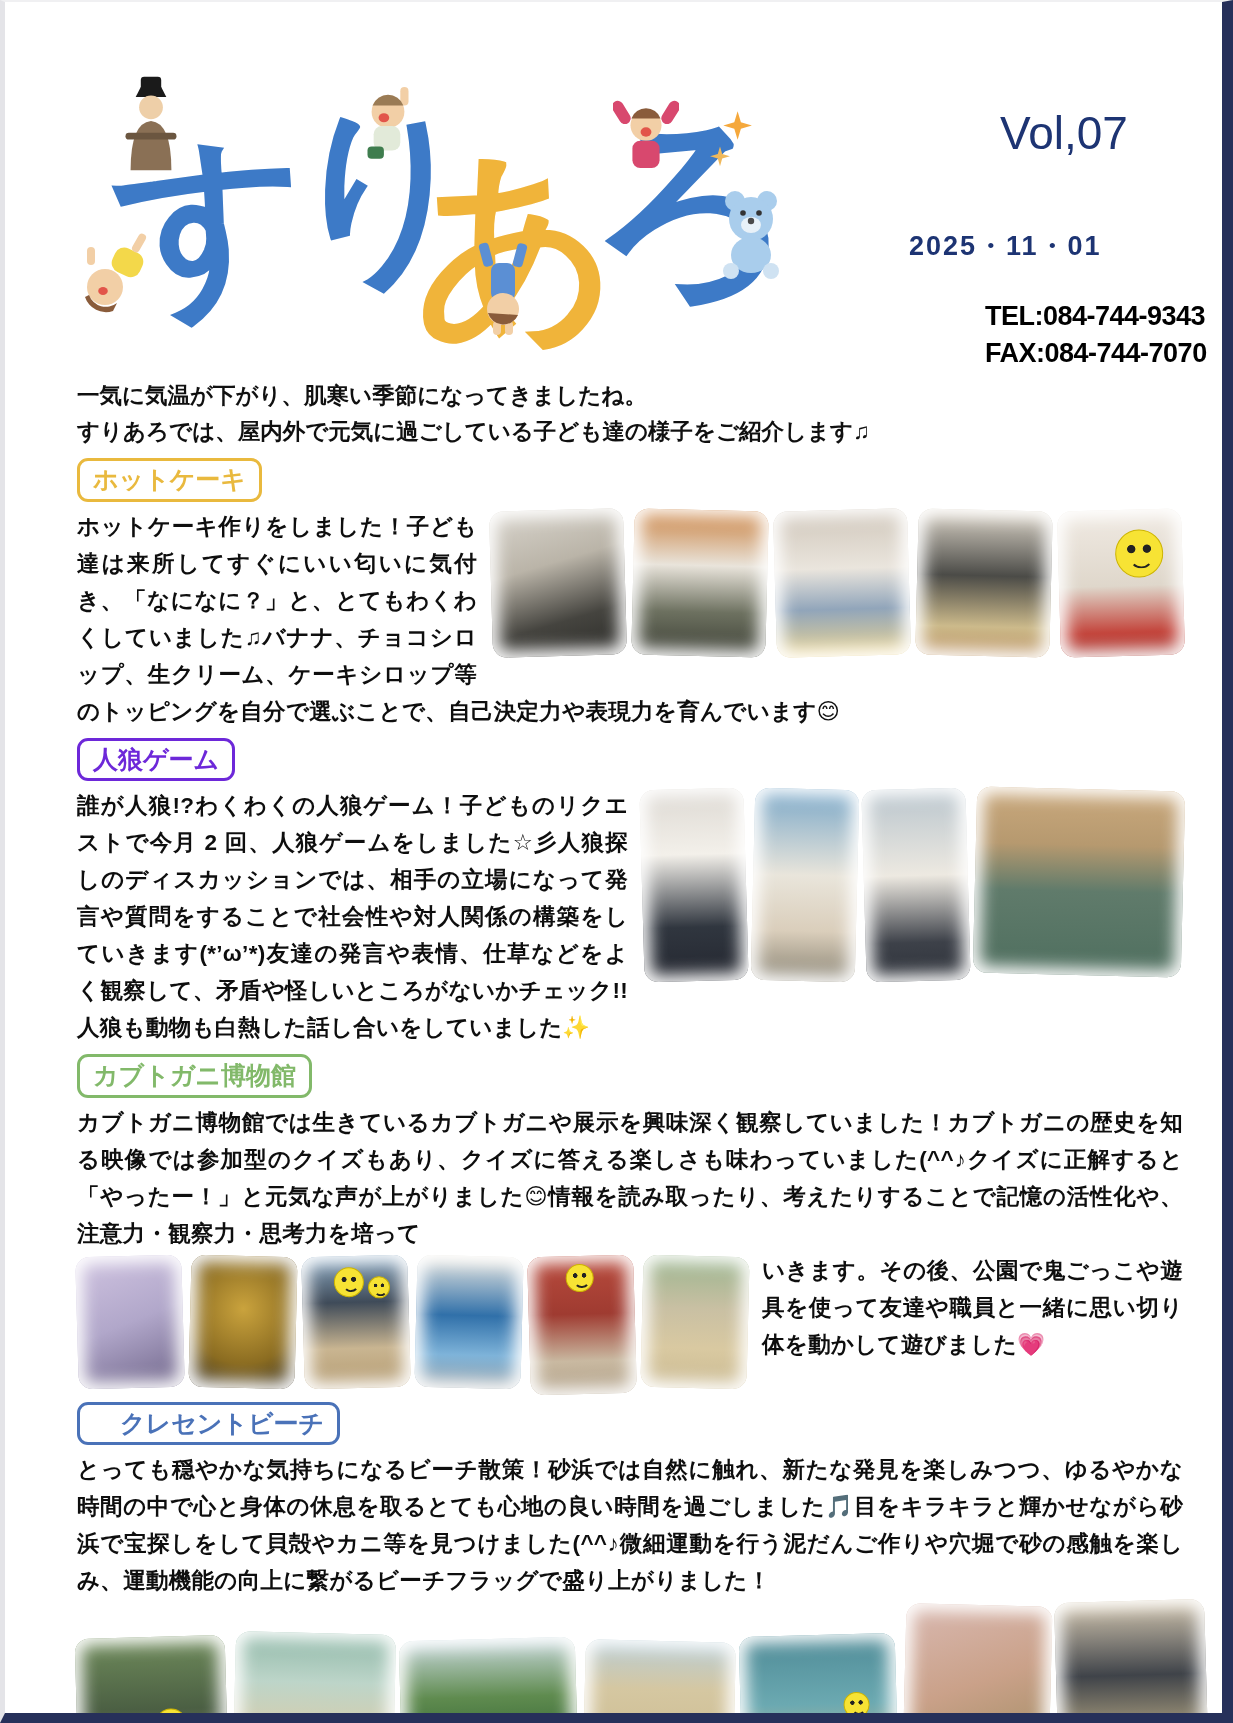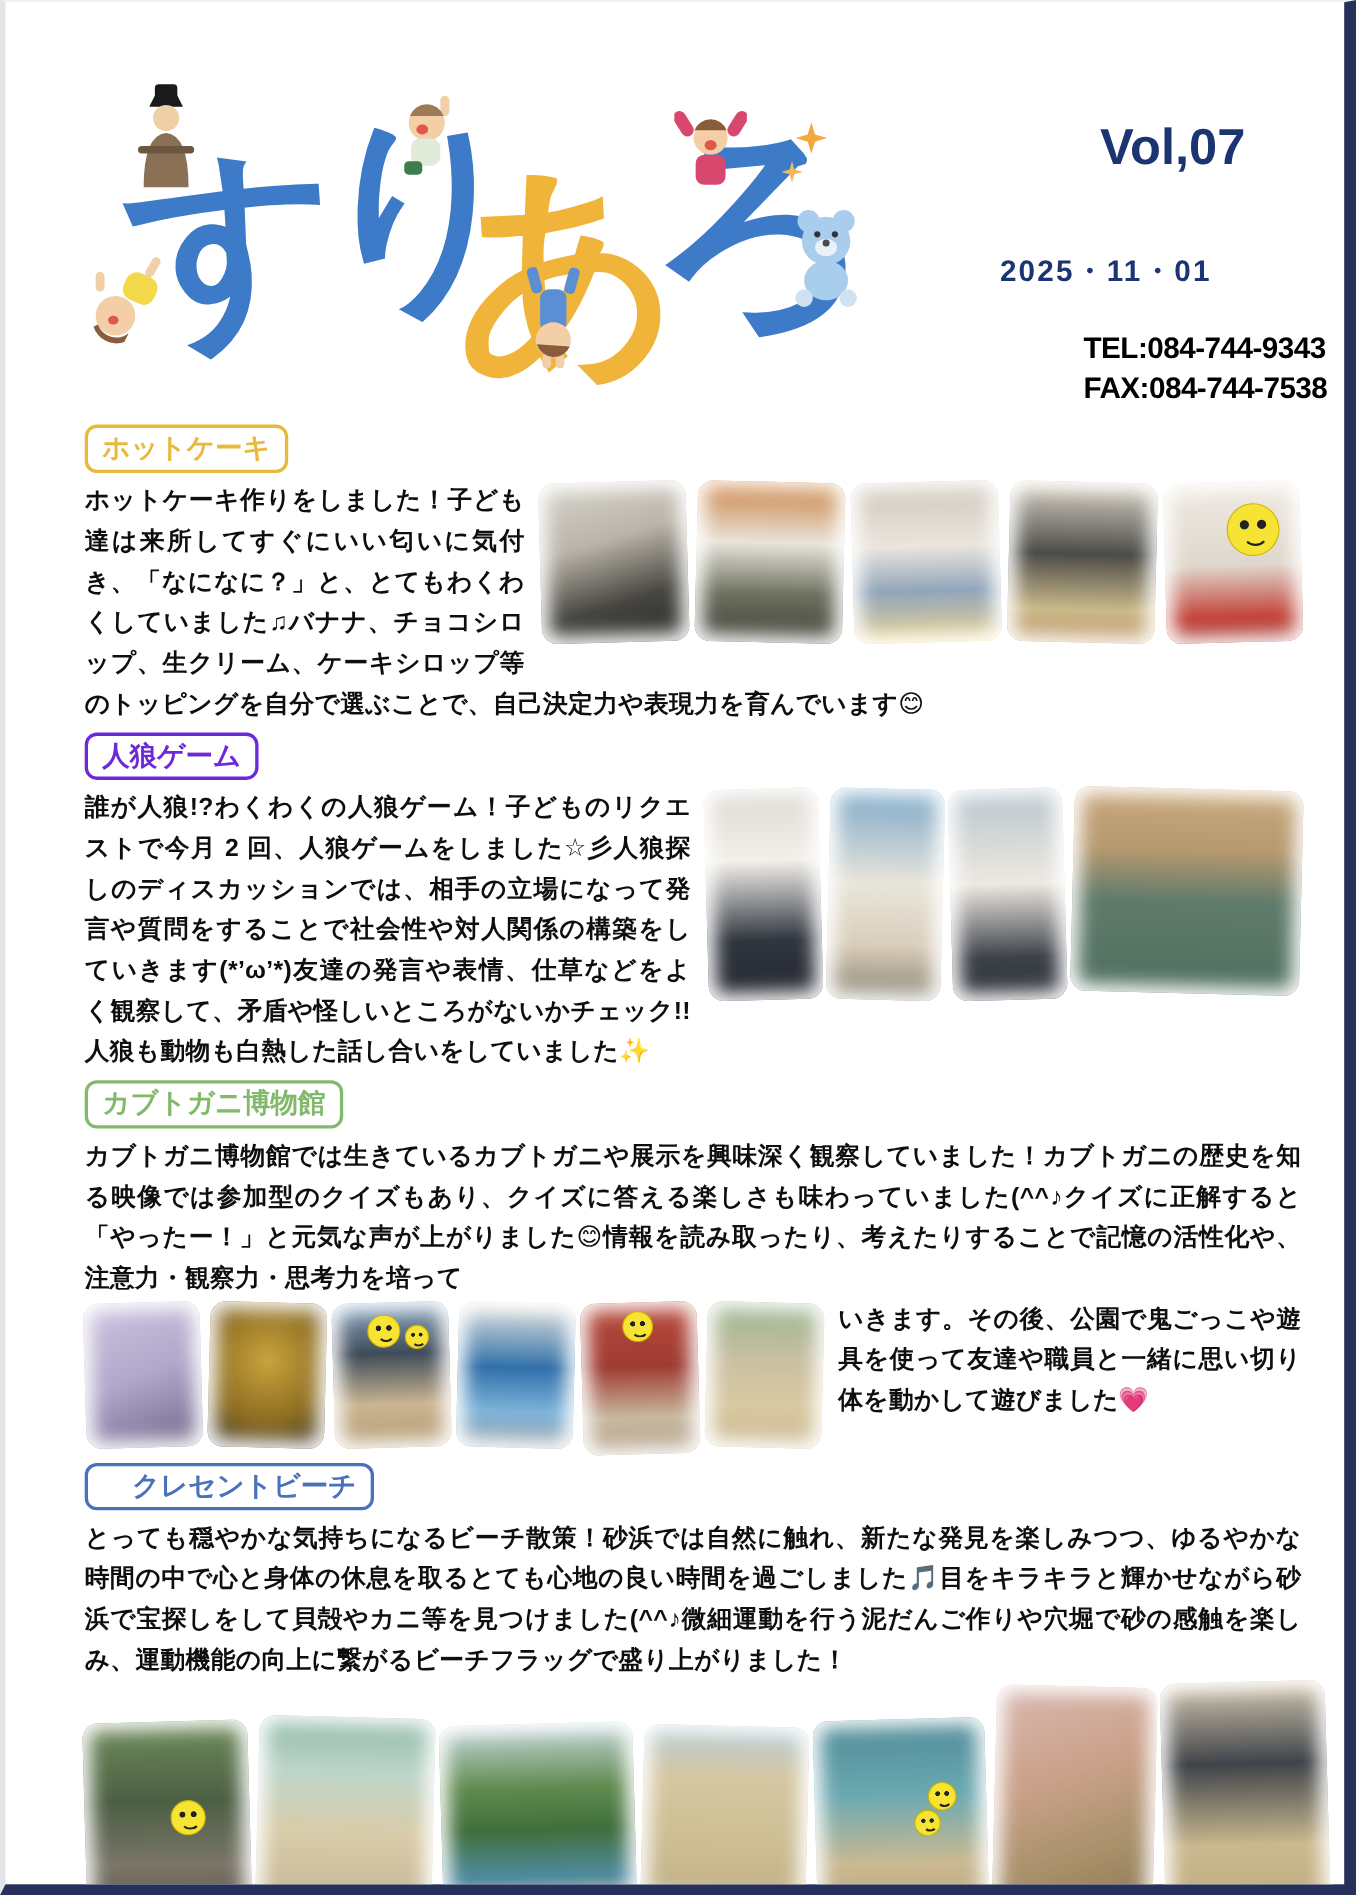--- a/index.html
+++ b/index.html
@@ -10,21 +10,21 @@
 
   
   .title-area{position:absolute;left:70px;top:55px;width:780px;height:320px;}
   .tchar{position:absolute;font-weight:bold;line-height:1;display:inline-block;z-index:1;
          font-family:"DejaVu Sans","Liberation Sans",sans-serif;}
   .t1{left:40px;top:72px;font-size:188px;transform:rotate(-4deg);}
   .t2{left:212px;top:44px;font-size:188px;transform:rotate(2deg);}
   .t3{left:336px;top:84px;font-size:202px;transform:rotate(-3deg);}
   .t4{left:518px;top:48px;font-size:202px;transform:rotate(3deg);}
   .deco{position:absolute;z-index:2;}
-  .vol{position:absolute;left:995px;top:104px;font-size:46px;font-weight:bold;color:#1d3473;}
+  .vol{position:absolute;left:995px;top:104px;font-size:46px;font-weight:normal;color:#1d3473;}
   .hdate{position:absolute;left:904px;top:226px;font-size:27px;font-weight:bold;color:#1d3473;letter-spacing:2px;}
   .telfax{position:absolute;left:980px;top:296px;font-size:27px;font-weight:800;color:#000;line-height:37px;letter-spacing:-0.5px;}
 
   
   .content{position:absolute;left:72px;top:376px;width:1106px;}
   .intro p{margin:0;font-size:22.5px;font-weight:bold;line-height:36px;}
   .section{clear:both;margin-top:4px;}
   .badge{display:inline-block;border:3.5px solid currentColor;border-radius:11px;
          padding:2px 13px 3px;font-size:25px;font-weight:bold;line-height:1.3;margin:4px 0 6px;text-align:right;}
   .stext{margin:0;font-size:22.5px;font-weight:bold;line-height:37px;color:#0e0e0e;
@@ -157,25 +157,29 @@
           <circle cx="8" cy="43" r="4" fill="#cfe2f2"></circle>
           <circle cx="28" cy="43" r="4" fill="#cfe2f2"></circle>
         </svg>
     </span>
   </div>
 
   <div class="vol">Vol,07</div>
   <div class="hdate">2025・11・01</div>
   <div class="telfax">
     <div>TEL:084-744-9343</div>
-    <div>FAX:084-744-7538</div>
+    <div>FAX:084-744-7070</div>
   </div>
 
   <div class="content">
 
+    <div class="intro">
+      <p>一気に気温が下がり、肌寒い季節になってきましたね。</p>
+      <p>すりあろでは、屋内外で元気に過ごしている子ども達の様子をご紹介します♫</p>
+    </div>
 
     <div class="section">
       <span class="badge" style="color: rgb(233, 185, 62);">ホットケーキ</span>
       <div>
         <div class="strip float-r">
           <div class="photo hp1"></div>
           <div class="photo hp2"></div>
           <div class="photo hp3"></div>
           <div class="photo hp4"></div>
           <div class="photo hp5">

